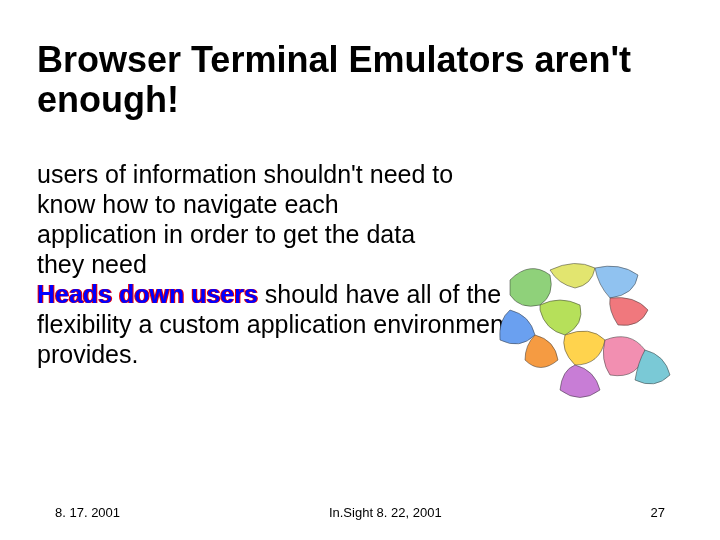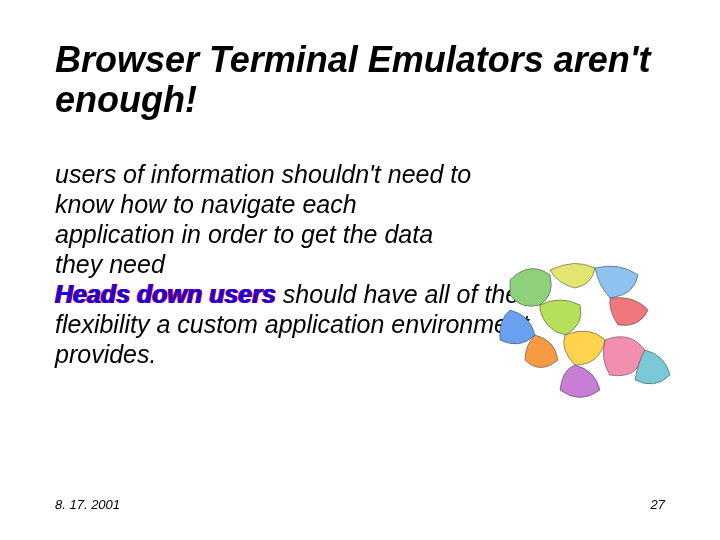--- a/index.html
+++ b/index.html
@@ -8,23 +8,22 @@
     height: 540px;
     background: #fff;
     font-family: Arial, Helvetica, sans-serif;
     color: #000;
     position: relative;
     overflow: hidden;
   }
   .slide {
     width: 100%;
     height: 100%;
-    padding: 40px 55px 30px 55px;
+    padding: 40px 55px 30px 37px;
     position: relative;
-    font-style: italic;
   }
   .title {
     font-size: 36px;
     font-weight: bold;
     line-height: 1.1;
     margin-bottom: 40px;
   }
   .body-text {
     font-size: 25px;
     line-height: 1.2;
@@ -39,21 +38,21 @@
   }
   .map {
     position: absolute;
     right: 40px;
     top: 250px;
     width: 200px;
     height: 170px;
   }
   .footer {
     position: absolute;
-    bottom: 28px;
+    bottom: 20px;
     left: 55px;
     right: 55px;
     font-size: 13px;
     display: flex;
     justify-content: space-between;
   }
 </style>
 </head>
 <body>
 
@@ -77,16 +76,17 @@
     <path d="M30 60 Q50 65 55 85 Q40 100 20 90 Q18 70 30 60 Z" fill="#6aa0f0" stroke="#333" stroke-width="0.5"></path>
     <path d="M55 85 Q75 90 78 110 Q60 125 45 110 Q45 95 55 85 Z" fill="#f59b42" stroke="#333" stroke-width="0.5"></path>
     <path d="M165 100 Q185 105 190 125 Q175 140 155 130 Q158 112 165 100 Z" fill="#7ac9d6" stroke="#333" stroke-width="0.5"></path>
     <path d="M70 20 Q95 8 115 18 Q112 35 95 38 Q78 34 70 20 Z" fill="#e2e56f" stroke="#333" stroke-width="0.5"></path>
     <path d="M115 18 Q140 12 158 25 Q155 45 130 48 Q118 35 115 18 Z" fill="#90c2f0" stroke="#333" stroke-width="0.5"></path>
     <path d="M130 48 Q155 45 168 60 Q160 78 138 75 Q128 60 130 48 Z" fill="#f0787d" stroke="#333" stroke-width="0.5"></path>
   </svg>
 
   <div class="footer">
     <span>8. 17. 2001</span>
+    <span>In.Sight 8. 22, 2001</span>
     <span>27</span>
   </div>
 
 </div>
 
 </body></html>

